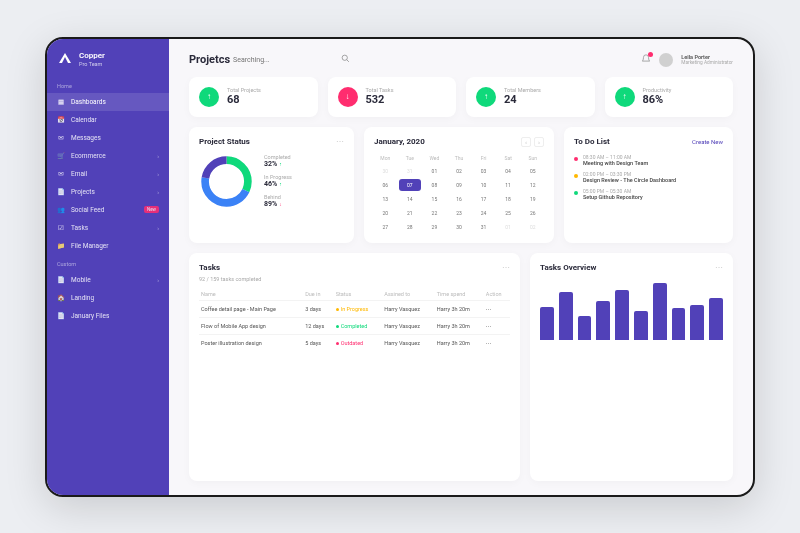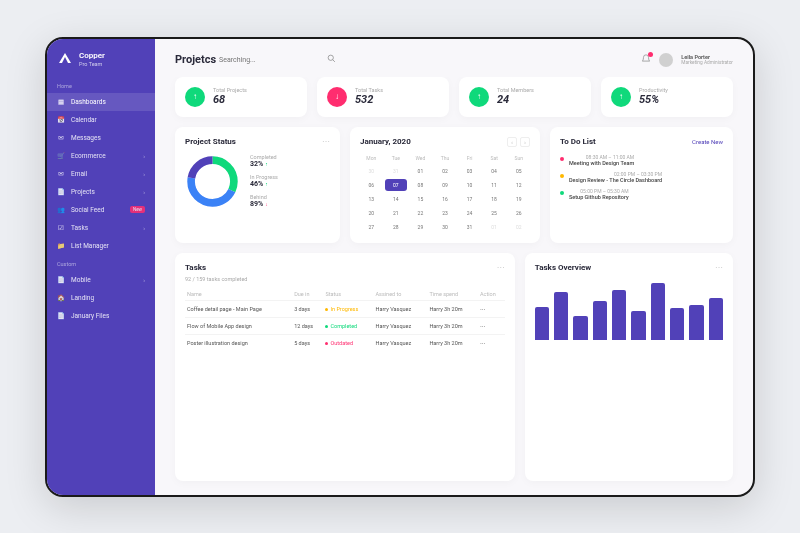--- a/index.html
+++ b/index.html
@@ -1,18 +1,18 @@
 <!DOCTYPE html>
 <html><head>
 <meta charset="utf-8">
 <style>
 * { margin:0; padding:0; box-sizing:border-box; font-family:-apple-system,BlinkMacSystemFont,'Segoe UI',Roboto,sans-serif; }
 body { background:#eceef2; display:flex; justify-content:center; align-items:center; min-height:533px; width:800px; }
 .device { width:710px; height:460px; background:#f8f7fa; border-radius:18px; overflow:hidden; box-shadow:0 10px 40px rgba(0,0,0,0.15); display:flex; border:2px solid #1a1a1a; }
-.sidebar { width:108px; background:#5141b8; color:#fff; padding:12px 0; font-size:6.5px; overflow:hidden; }
+.sidebar { width:122px; background:#5141b8; color:#fff; padding:12px 0; font-size:6.5px; overflow:hidden; }
 .logo-row { display:flex; align-items:center; gap:6px; padding:0 10px 10px; }
 .logo-mark { width:16px; height:16px; display:flex; align-items:center; justify-content:center; }
 .brand-name { font-size:8px; font-weight:600; }
 .brand-sub { font-size:5.5px; opacity:0.7; margin-top:1px; }
 .section-label { padding:6px 10px 4px; font-size:5.5px; opacity:0.5; }
 .nav-item { display:flex; align-items:center; gap:6px; padding:5px 10px; cursor:pointer; position:relative; opacity:0.85; }
 .nav-item.active { background:rgba(255,255,255,0.12); opacity:1; }
 .nav-icon { width:8px; height:8px; display:flex; align-items:center; justify-content:center; flex-shrink:0; }
 .nav-label { flex:1; }
 .nav-chev { font-size:6px; opacity:0.6; }
@@ -30,21 +30,21 @@
 .user-col { font-size:5.5px; color:#555; }
 .user-name { font-weight:600; }
 .user-role { color:#aaa; font-size:4.8px; }
 .content { flex:1; padding:0 20px 14px; display:flex; flex-direction:column; gap:10px; overflow:hidden; }
 .stats-row { display:flex; gap:10px; }
 .stat-card { flex:1; background:#fff; border-radius:8px; padding:10px; display:flex; align-items:center; gap:8px; box-shadow:0 2px 8px rgba(0,0,0,0.03); }
 .stat-icon { width:20px; height:20px; border-radius:50%; display:flex; align-items:center; justify-content:center; color:#fff; font-size:8px; }
 .stat-green { background:#0fd97b; }
 .stat-pink { background:#ff2d6f; }
 .stat-label { font-size:5.5px; color:#aaa; }
-.stat-value { font-size:11px; font-weight:700; color:#2a2a3a;font-style:italic; }
+.stat-value { font-size:11px; font-weight:700; color:#2a2a3a; }
 .mid-row { display:flex; gap:10px; }
 .card { background:#fff; border-radius:8px; padding:10px; box-shadow:0 2px 8px rgba(0,0,0,0.03); }
 .card-head { display:flex; justify-content:space-between; align-items:center; margin-bottom:8px; }
 .card-title { font-size:8px; font-weight:700; color:#2a2a3a; }
 .card-more { color:#ccc; font-size:8px; cursor:pointer; }
 .proj-status { width:165px; display:flex; gap:10px; }
 .donut { width:55px; height:55px; }
 .legend-col { display:flex; flex-direction:column; gap:6px; font-size:5.5px; }
 .legend-item .ll { color:#aaa; }
 .legend-item .lv { font-weight:700; font-size:7px; color:#2a2a3a; }
@@ -52,21 +52,21 @@
 .legend-item .arrow-down::after { content:"↓"; color:#ff2d6f; margin-left:2px; font-size:5px; }
 .calendar { width:190px; }
 .cal-head { display:flex; justify-content:space-between; align-items:center; margin-bottom:6px; }
 .cal-nav { display:flex; gap:3px; }
 .cal-btn { width:10px; height:10px; border:1px solid #eee; border-radius:2px; font-size:5px; display:flex; align-items:center; justify-content:center; color:#aaa; cursor:pointer; }
 .cal-grid { display:grid; grid-template-columns:repeat(7,1fr); gap:2px; font-size:5px; text-align:center; }
 .cal-dow { color:#bbb; padding:2px 0; }
 .cal-day { padding:3px 0; color:#777; border-radius:3px; cursor:pointer; }
 .cal-day.muted { color:#ddd; }
 .cal-day.selected { background:#5141b8; color:#fff; }
-.todo { flex:1;text-align:right; }
+.todo { flex:1; }
 .create-link { font-size:6px; color:#5141b8; }
 .todo-item { display:flex; gap:5px; margin-bottom:5px; font-size:5.5px; }
 .todo-dot { width:4px; height:4px; border-radius:50%; margin-top:3px; flex-shrink:0; }
 .todo-time { color:#aaa; font-size:5px; }
 .todo-title { color:#444; font-weight:500; }
 .bottom-row { display:flex; gap:10px; flex:1; }
 .tasks-card { flex:1.7; }
 .tasks-sub { font-size:5.5px; color:#aaa; margin-top:-4px; margin-bottom:6px; }
 .tbl { width:100%; font-size:5.5px; border-collapse:collapse; }
 .tbl th { text-align:left; color:#bbb; font-weight:400; padding:3px 2px; }
@@ -128,21 +128,21 @@
           <span class="nav-label">Social Feed</span>
           <span class="badge-new">New</span>
         </div>
         <div class="nav-item">
           <span class="nav-icon">☑</span>
           <span class="nav-label">Tasks</span>
           <span class="nav-chev">›</span>
         </div>
         <div class="nav-item">
           <span class="nav-icon">📁</span>
-          <span class="nav-label">List Manager</span>
+          <span class="nav-label">File Manager</span>
         </div>
       </div>
     <div class="section-label">Custom</div>
     <div id="nav-custom">
         <div class="nav-item">
           <span class="nav-icon">📄</span>
           <span class="nav-label">Mobile</span>
           <span class="nav-chev">›</span>
         </div>
         <div class="nav-item">
@@ -203,21 +203,21 @@
             <div class="stat-icon stat-green">↑</div>
             <div>
               <div class="stat-label">Total Members</div>
               <div class="stat-value">24</div>
             </div>
           </div>
           <div class="stat-card">
             <div class="stat-icon stat-green">↑</div>
             <div>
               <div class="stat-label">Productivity</div>
-              <div class="stat-value">55%</div>
+              <div class="stat-value">86%</div>
             </div>
           </div>
         </div>
 
       <div class="mid-row">
         <div class="card" style="width:165px;">
           <div class="card-head">
             <div class="card-title">Project Status</div>
             <div class="card-more">⋯</div>
           </div>

